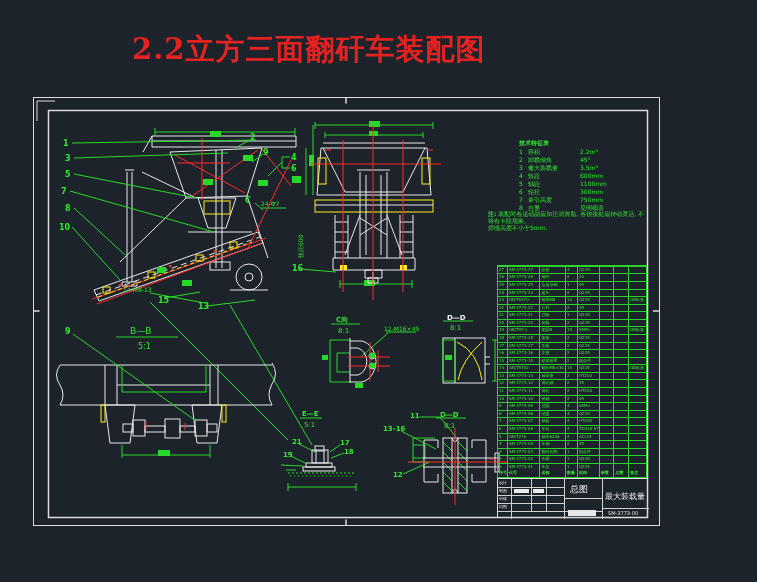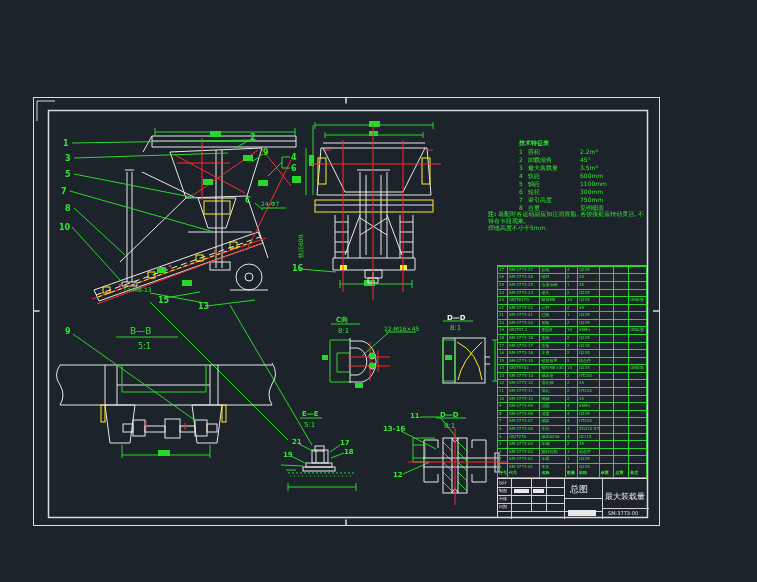--- a/index.html
+++ b/index.html
@@ -40,20 +40,21 @@
   .tb-line{position:absolute;background:#cfcfcf;}
   .tb-txt{position:absolute;font-size:5px;line-height:6px;color:#e8e8e8;white-space:nowrap;}
   .tb-big{position:absolute;font-size:9px;font-weight:normal;color:#f0f0f0;white-space:nowrap;}
   .tb-blob{position:absolute;background:#e8e8e8;}
 </style>
 </head>
 <body>
 
 <div id="stage">
 
+  <div class="ttl">2.2立方三面翻矸车装配图</div>
 
   <svg id="drawing-svg" width="757" height="582" font-family="DejaVu Sans, sans-serif">
 
     <g stroke="#dcdcdc" fill="none">
       <rect x="33.5" y="97.5" width="626" height="428"></rect>
       <rect x="48.5" y="110.5" width="599" height="407" stroke-width="1.5"></rect>
       <path d="M37,101 h18 M37,101 v20"></path>
       <path d="M346,97.5 v6 M346,519.5 v6 M33.5,311 h6 M653,311 h6" stroke-width="1.5"></path>
     </g>
 

